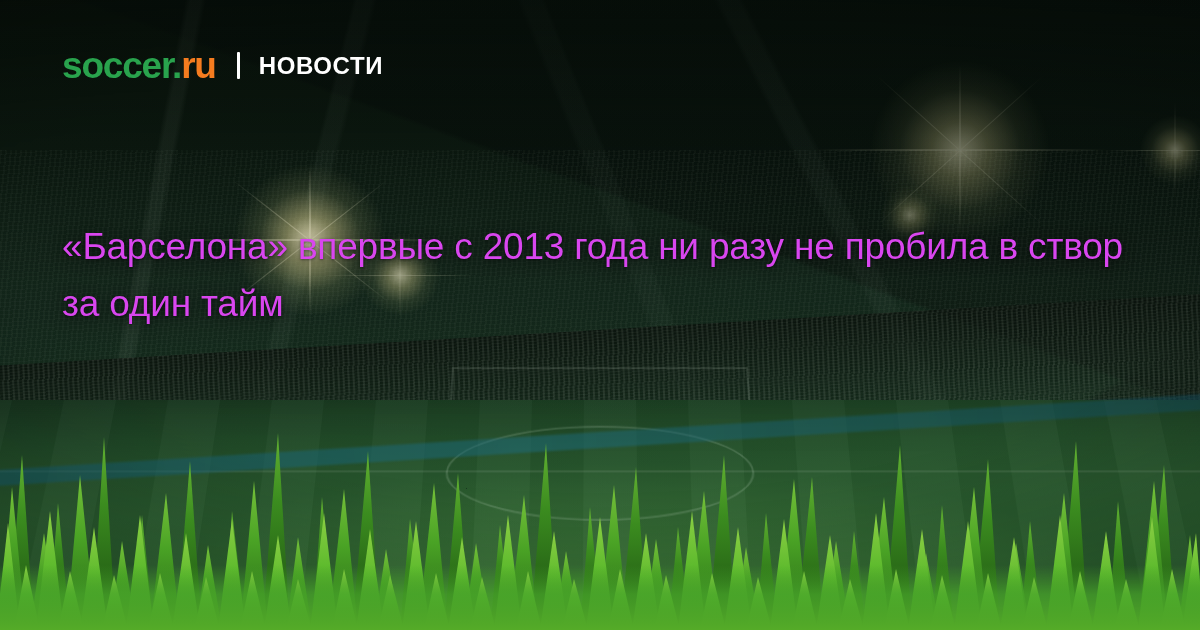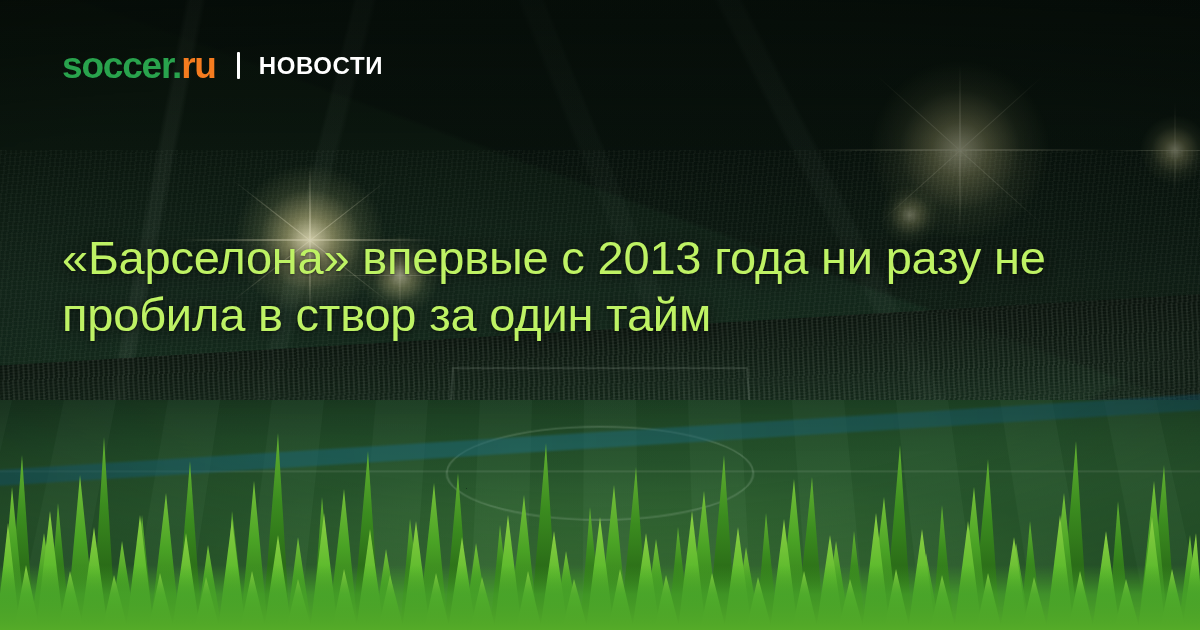--- a/index.html
+++ b/index.html
@@ -159,25 +159,25 @@
     color:#ffffff;
     font-size:24px;
     font-weight:bold;
     letter-spacing:.6px;
     line-height:1;
   }
 
   
   .headline{
     position:absolute;
-    left:62px; top:229px;
+    left:62px; top:218px;
     width:1085px;
     z-index:12;
-    color:#bef264;
-    font-size:47px;
+    color:#d946ef;
+    font-size:37px;
     line-height:57px;
     font-weight:normal;
     letter-spacing:-.2px;
     text-shadow:0 2px 14px rgba(0,0,0,.55), 0 1px 3px rgba(0,0,0,.45);
   }
 </style>
 </head>
 <body>
 
 <div class="card">

